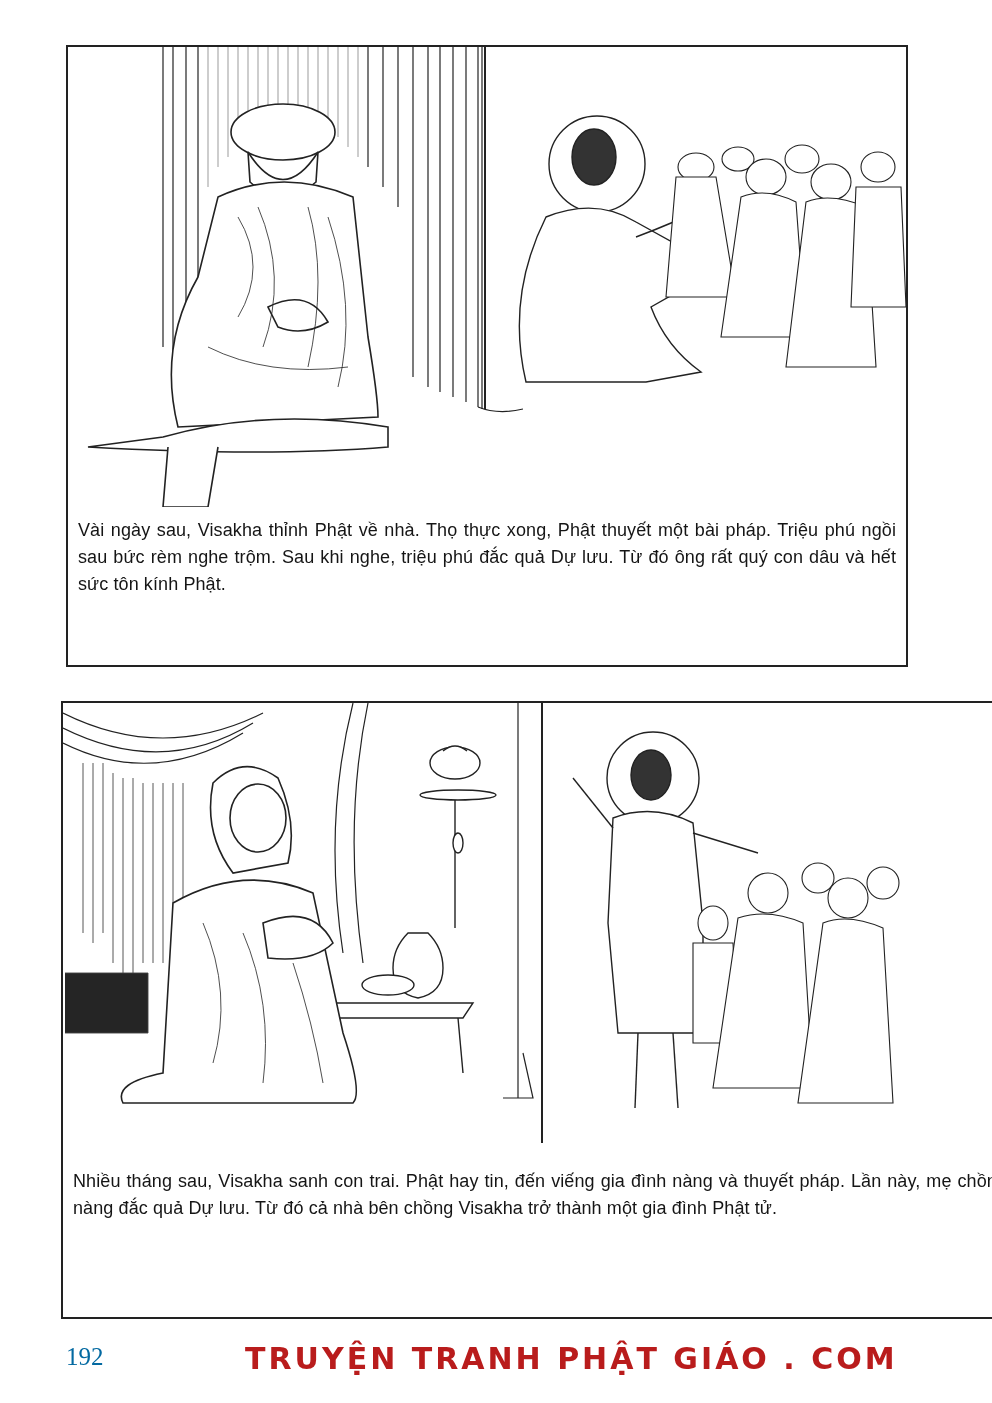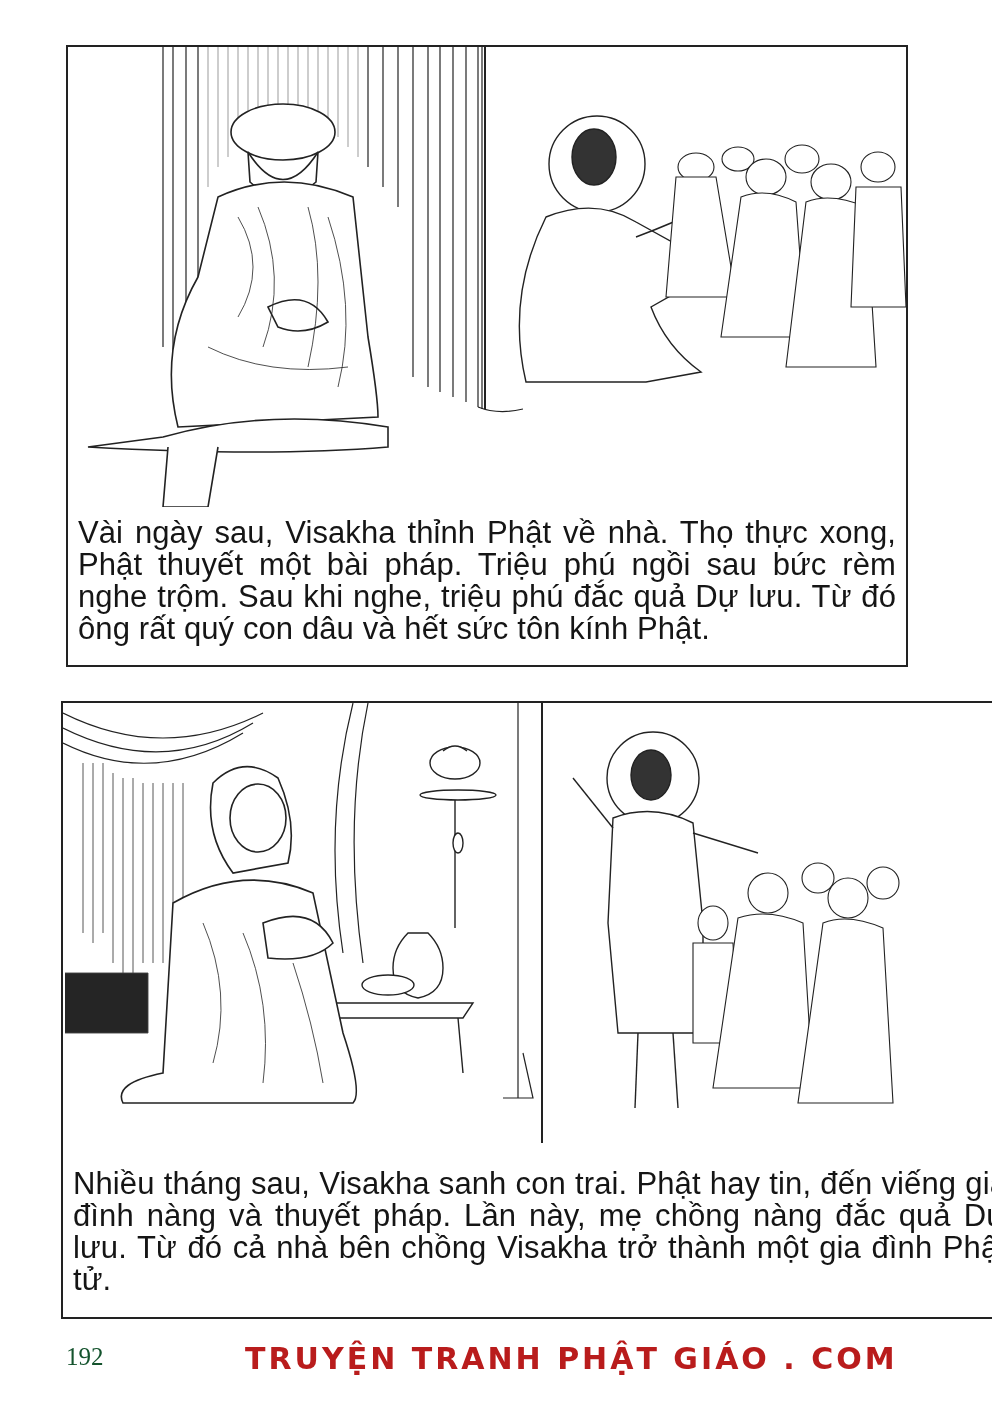--- a/index.html
+++ b/index.html
@@ -4,24 +4,24 @@
 <style>
   html,body{margin:0;padding:0;background:#ffffff;}
   body{width:992px;height:1403px;position:relative;overflow:hidden;font-family:"Liberation Sans",sans-serif;color:#1a1a1a;}
   .panel{position:absolute;border:2px solid #222;background:#fff;box-sizing:border-box;}
   #panel1{left:66px;top:45px;width:842px;height:622px;}
   #panel2{left:61px;top:701px;width:958px;height:618px;}
   .art{position:absolute;left:0;top:0;overflow:hidden;}
   #panel1 .art{width:838px;height:460px;}
   #panel2 .art{width:838px;height:440px;}
   .divider{position:absolute;top:0;width:2px;background:#222;}
-  .caption{position:absolute;left:10px;right:10px;font-size:31px;line-height:32px;letter-spacing:0.1px;text-align:justify;color:#151515;font-family:"Liberation Sans",sans-serif;}
+  .caption{position:absolute;left:10px;right:10px;font-size:18px;line-height:27px;letter-spacing:0.1px;text-align:justify;color:#151515;font-family:"Liberation Sans",sans-serif;}
   #panel1 .caption{top:470px;}
   #panel2 .caption{top:465px;}
-  .page-number{position:absolute;left:66px;top:1343px;font-size:25px;font-family:"Liberation Serif",serif;color:#14532d;}
+  .page-number{position:absolute;left:66px;top:1343px;font-size:25px;font-family:"Liberation Serif",serif;color:#0369a1;}
   .watermark{position:absolute;left:245px;top:1341px;font-size:30px;letter-spacing:3px;color:#b91c1c;font-family:"DejaVu Sans",sans-serif;font-weight:bold;white-space:nowrap;}
   svg{display:block;}
 </style>
 </head>
 <body>
 
 <div class="panel" id="panel1">
   <div class="art">
     <svg width="838" height="460" viewBox="0 0 838 460">
 

